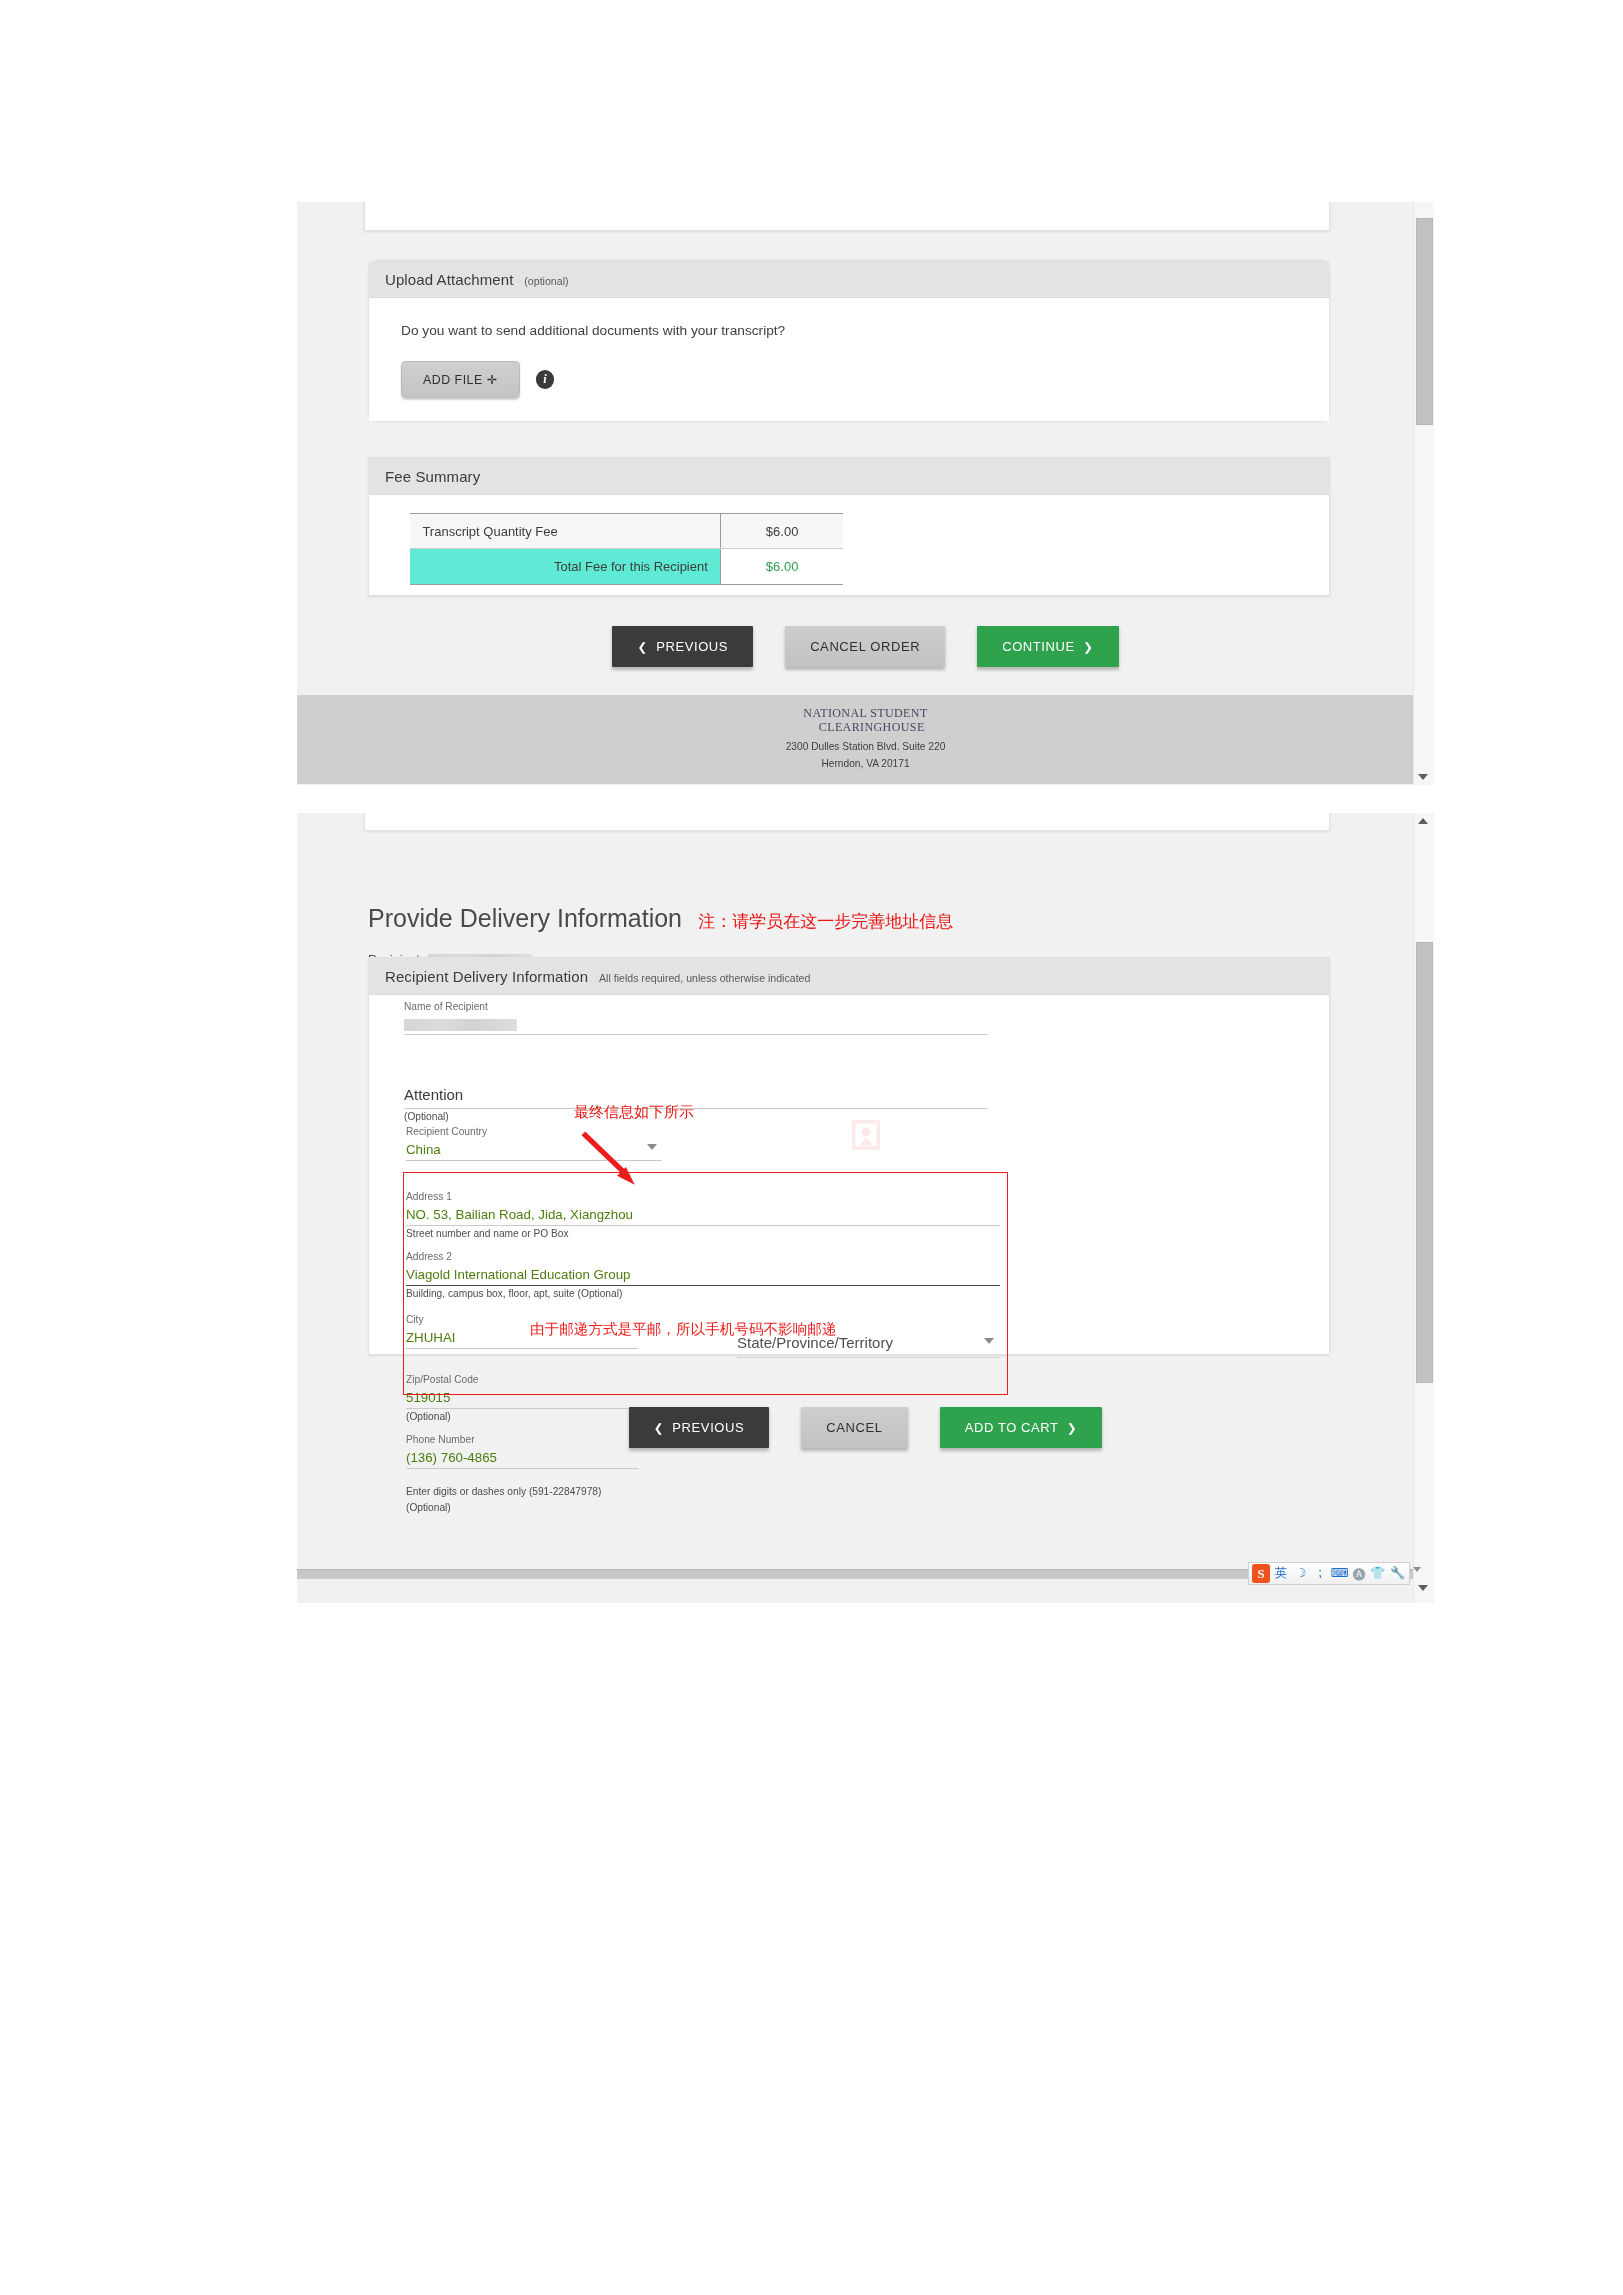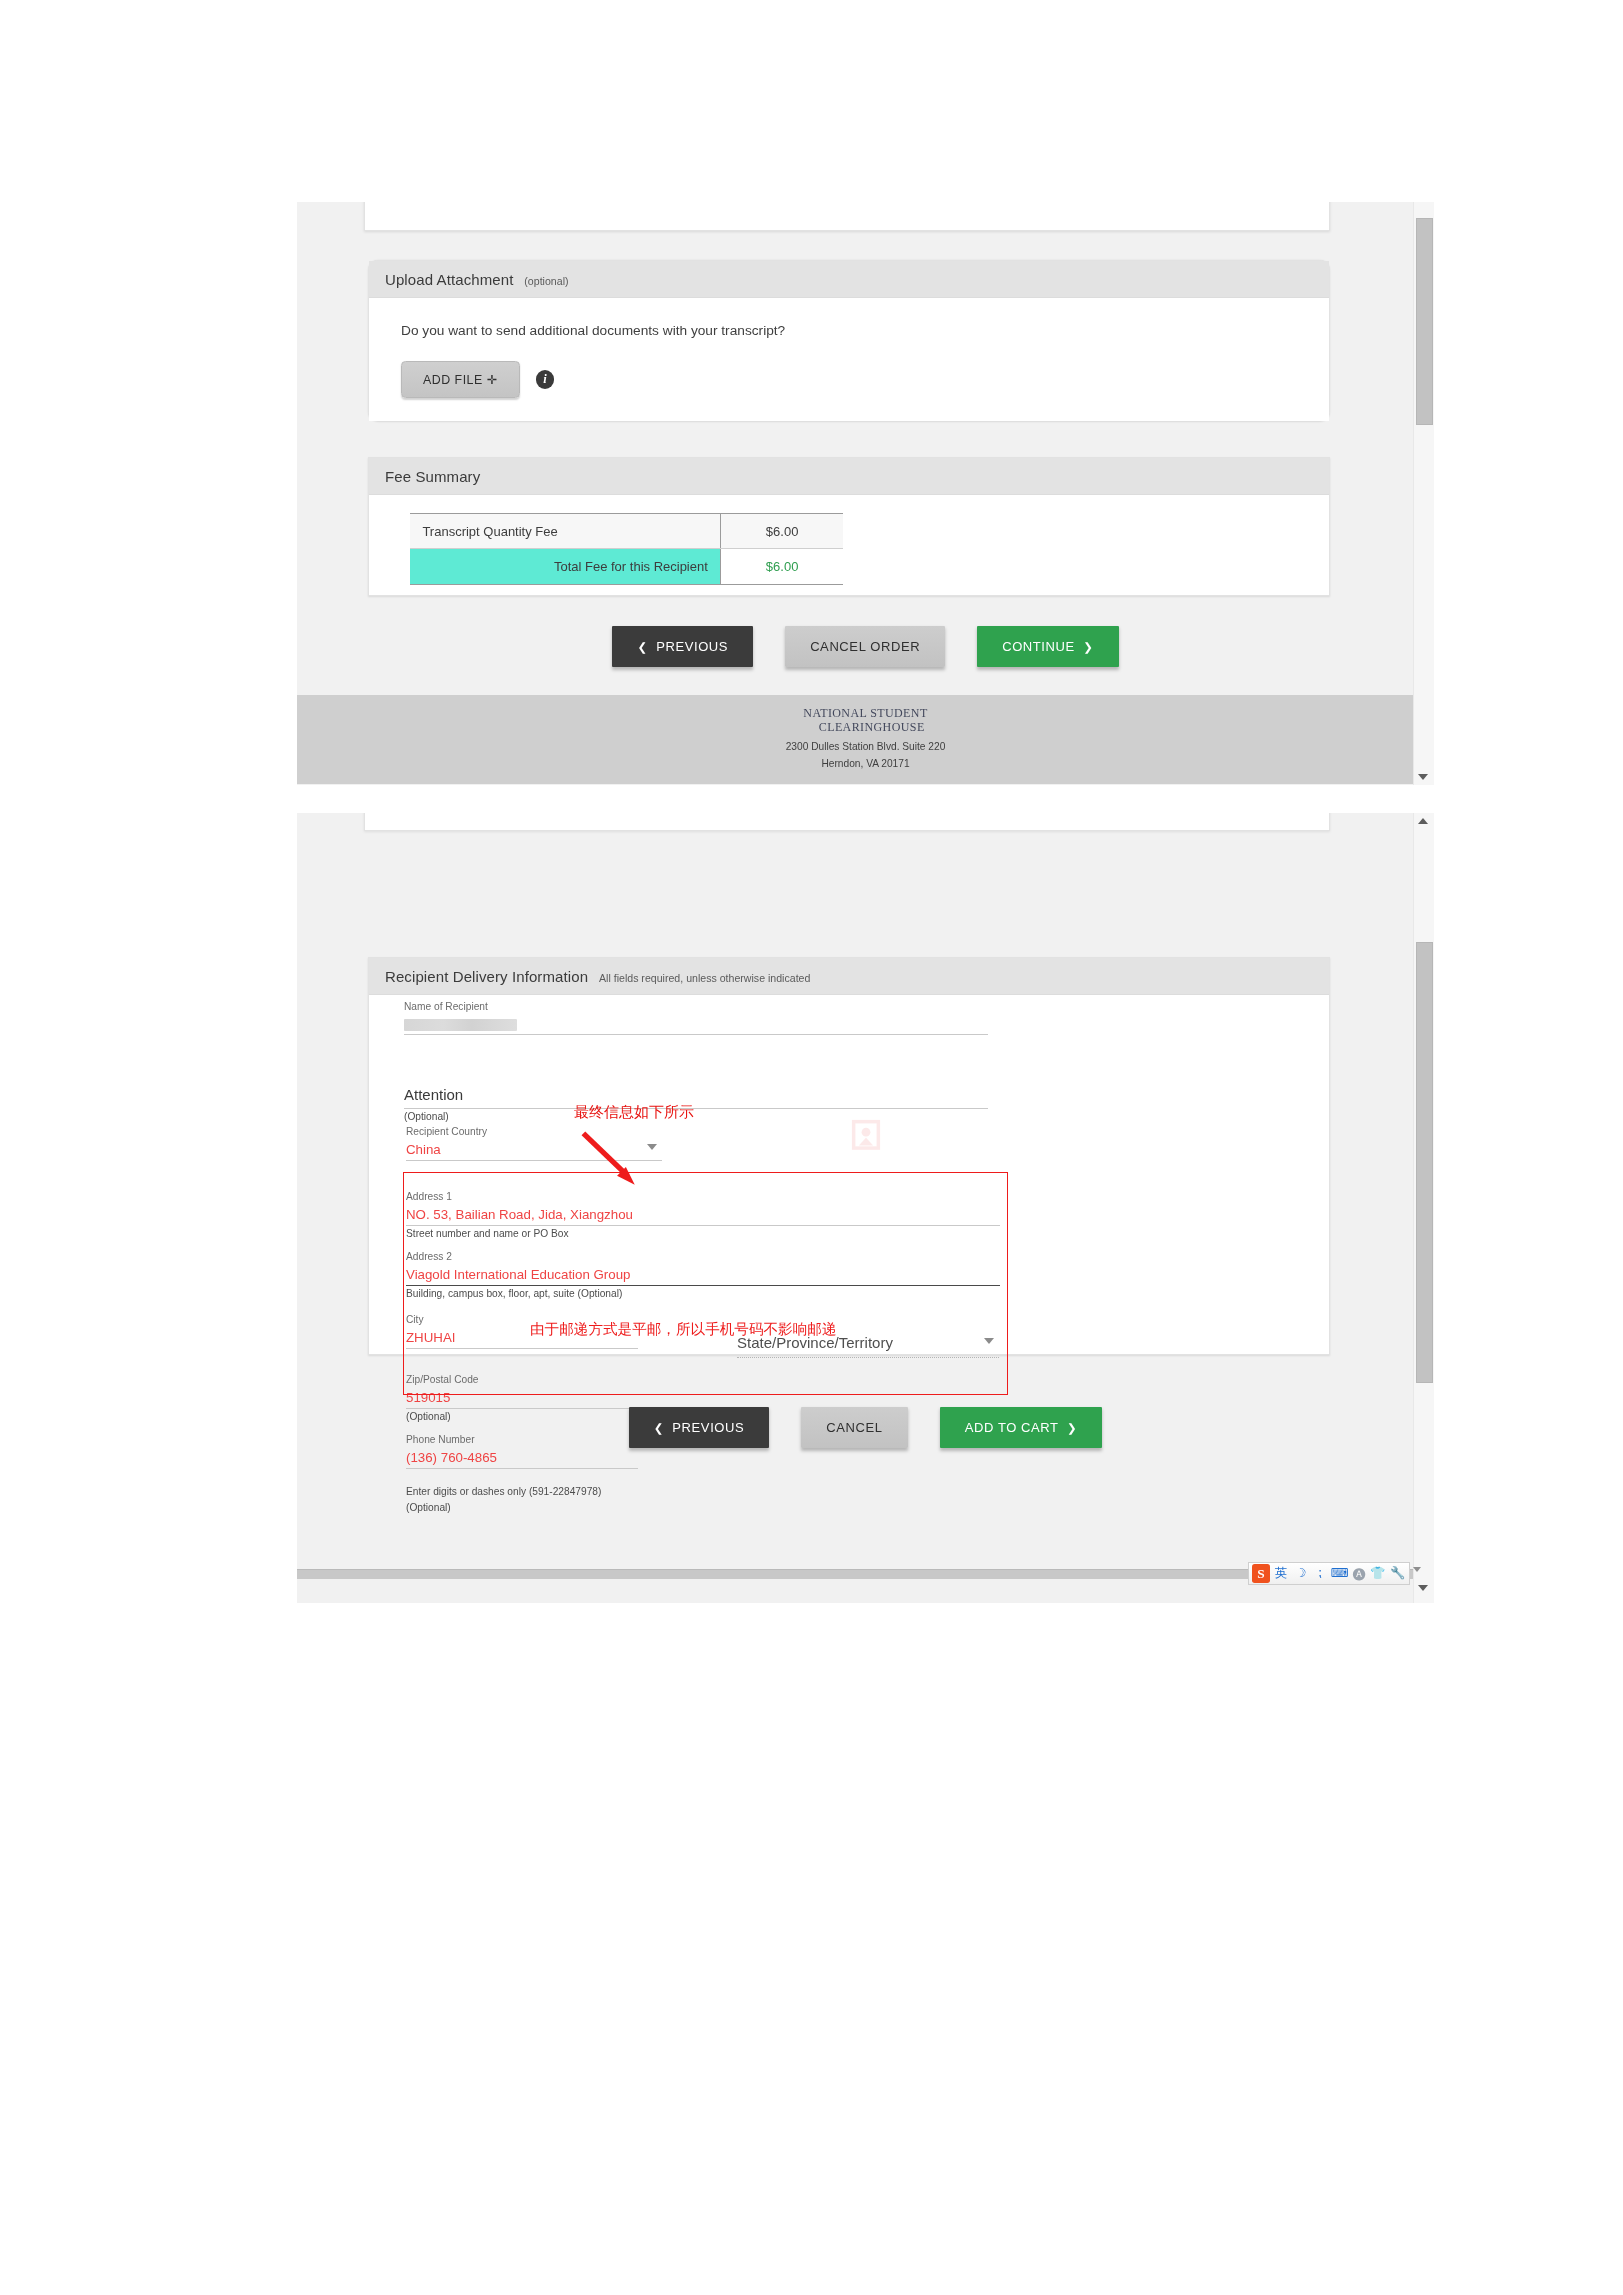--- a/index.html
+++ b/index.html
@@ -74,21 +74,21 @@
     font-family:"DejaVu Sans","Liberation Sans",sans-serif;}
   #p2-recipient{font-size:12.4px;color:#4a4a4a;margin-top:3.5px;display:flex;align-items:center;}
   .redacted{display:inline-block;height:11.5px;margin-left:5.3px;
     background:linear-gradient(90deg,#d6d6d6,#dcdcdc 35%,#d2d2d2 60%,#dedede);border-radius:0.9px;}
 
   #rdi-card{position:absolute;left:71px;top:144px;width:960px;height:396px;}
   #rdi-body{padding:23px 0 0 0;position:relative;height:373px;}
 
   .fld{position:absolute;}
   .fld .lab{font-size:10.2px;color:#6c6c6c;line-height:1.1;}
-  .fld .val{font-size:13.3px;color:#ef4444;line-height:1.45;padding-top:2.7px;}
+  .fld .val{font-size:13.3px;color:#4d7c0f;line-height:1.45;padding-top:2.7px;}
   .fld .val.big{font-size:15px;color:#3a3a3a;}
   .fld .rule{border-bottom:0.9px solid #9e9e9e;}
   .fld .rule.thin{border-bottom:0.9px solid #c9c9c9;}
   .fld .rule.dark{border-bottom:1.8px solid #4a4a4a;}
   .fld .rule.dotted{border-bottom:0.9px dotted #b5b5b5;}
   .fld .hint{font-size:10.2px;color:#4c4c4c;line-height:1.35;padding-top:1.8px;}
   .caret{position:absolute;right:5.3px;top:6.2px;width:0;height:0;
     border-left:5.3px solid transparent;border-right:5.3px solid transparent;border-top:6.2px solid #8b8b8b;}
 
   #redbox{position:absolute;left:34px;top:177px;width:605px;height:223px;
@@ -192,20 +192,28 @@
   <div class="sbar" style="height:583px;">
     <div class="thumb" style="top:16px;height:205px;"></div>
     <div class="ar dn"></div>
   </div>
 </div>
 
 <div class="panel" id="panel2">
 
   <div id="p2-topcard"></div>
 
+  <div id="p2-title-wrap">
+    <h1 id="p2-title">Provide Delivery Information</h1>
+    <span id="p2-note">注：请学员在这一步完善地址信息</span>
+    <div id="p2-recipient">
+      <span>Recipient:</span>
+      <span class="redacted" style="width:104px;height:12.4px;"></span>
+    </div>
+  </div>
 
   <div class="card" id="rdi-card">
     <div class="card-head">
       <span class="h">Recipient Delivery Information</span>
       <span class="sub">All fields required, unless otherwise indicated</span>
     </div>
 
     <div id="rdi-body">
 
       <div class="fld" style="left:35px;top:5.3px;width:584px;">

